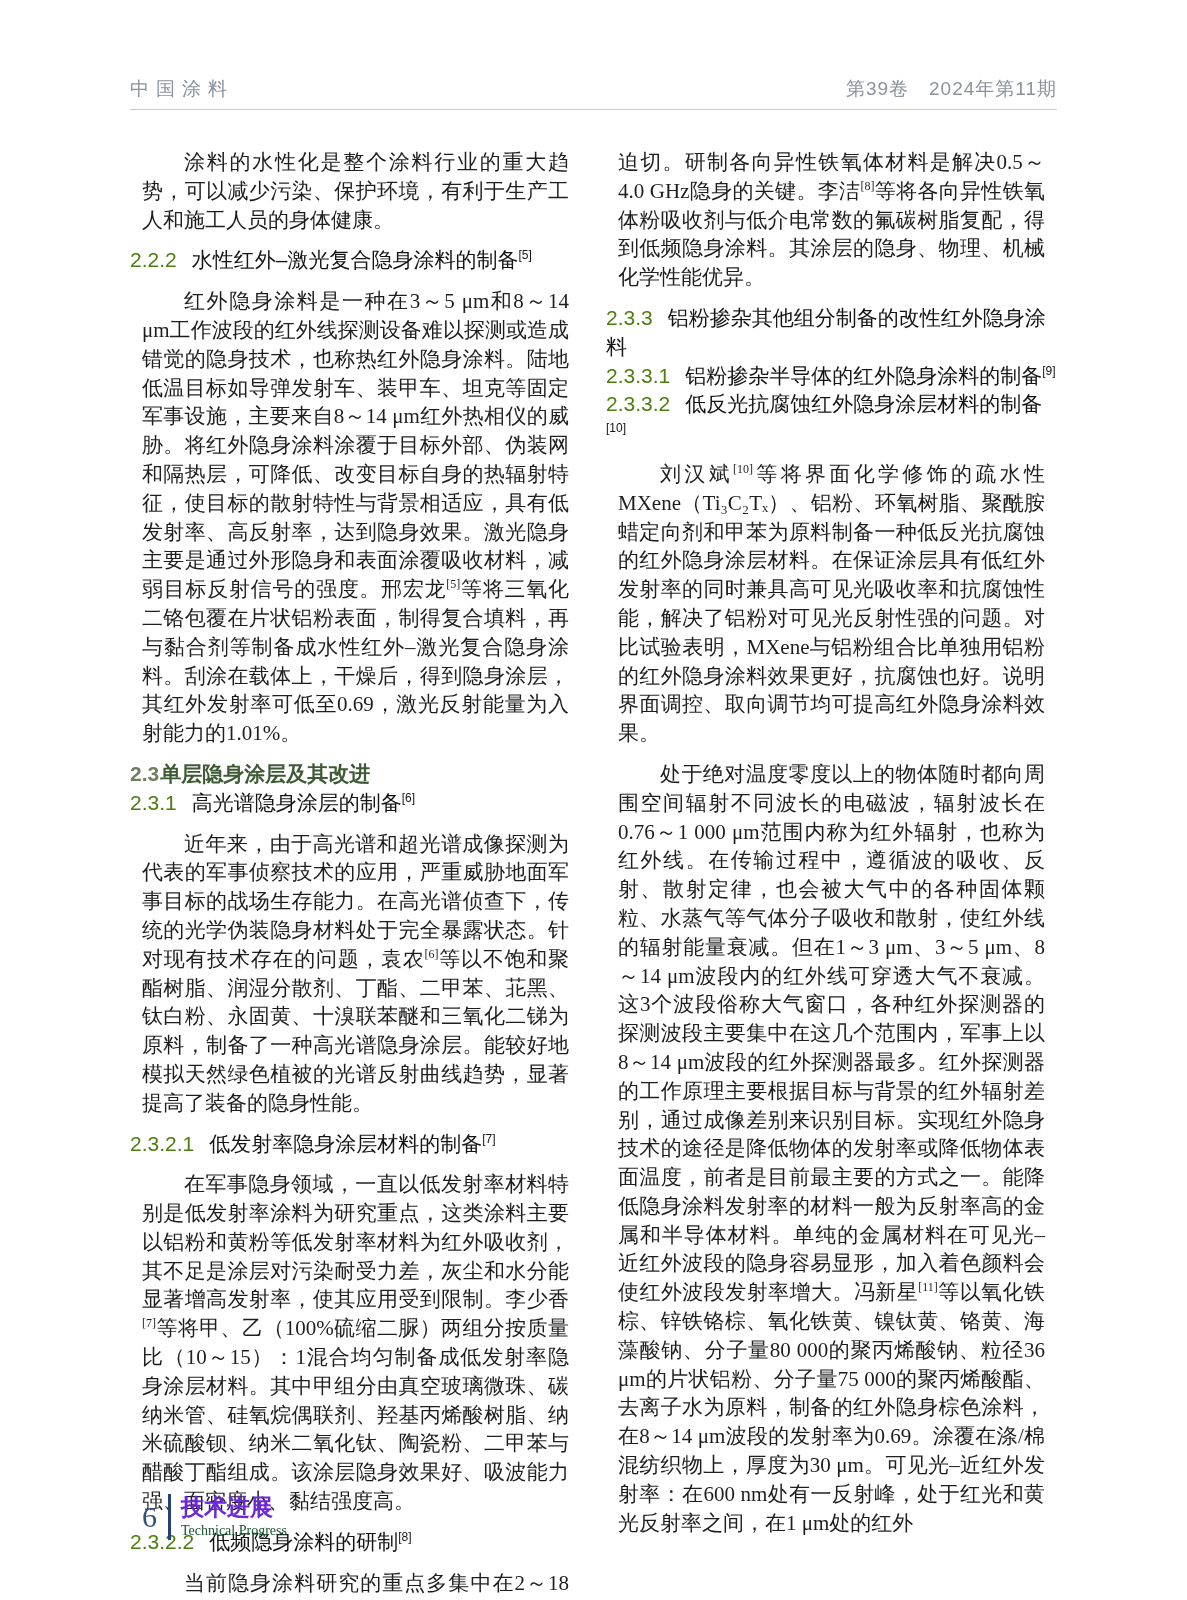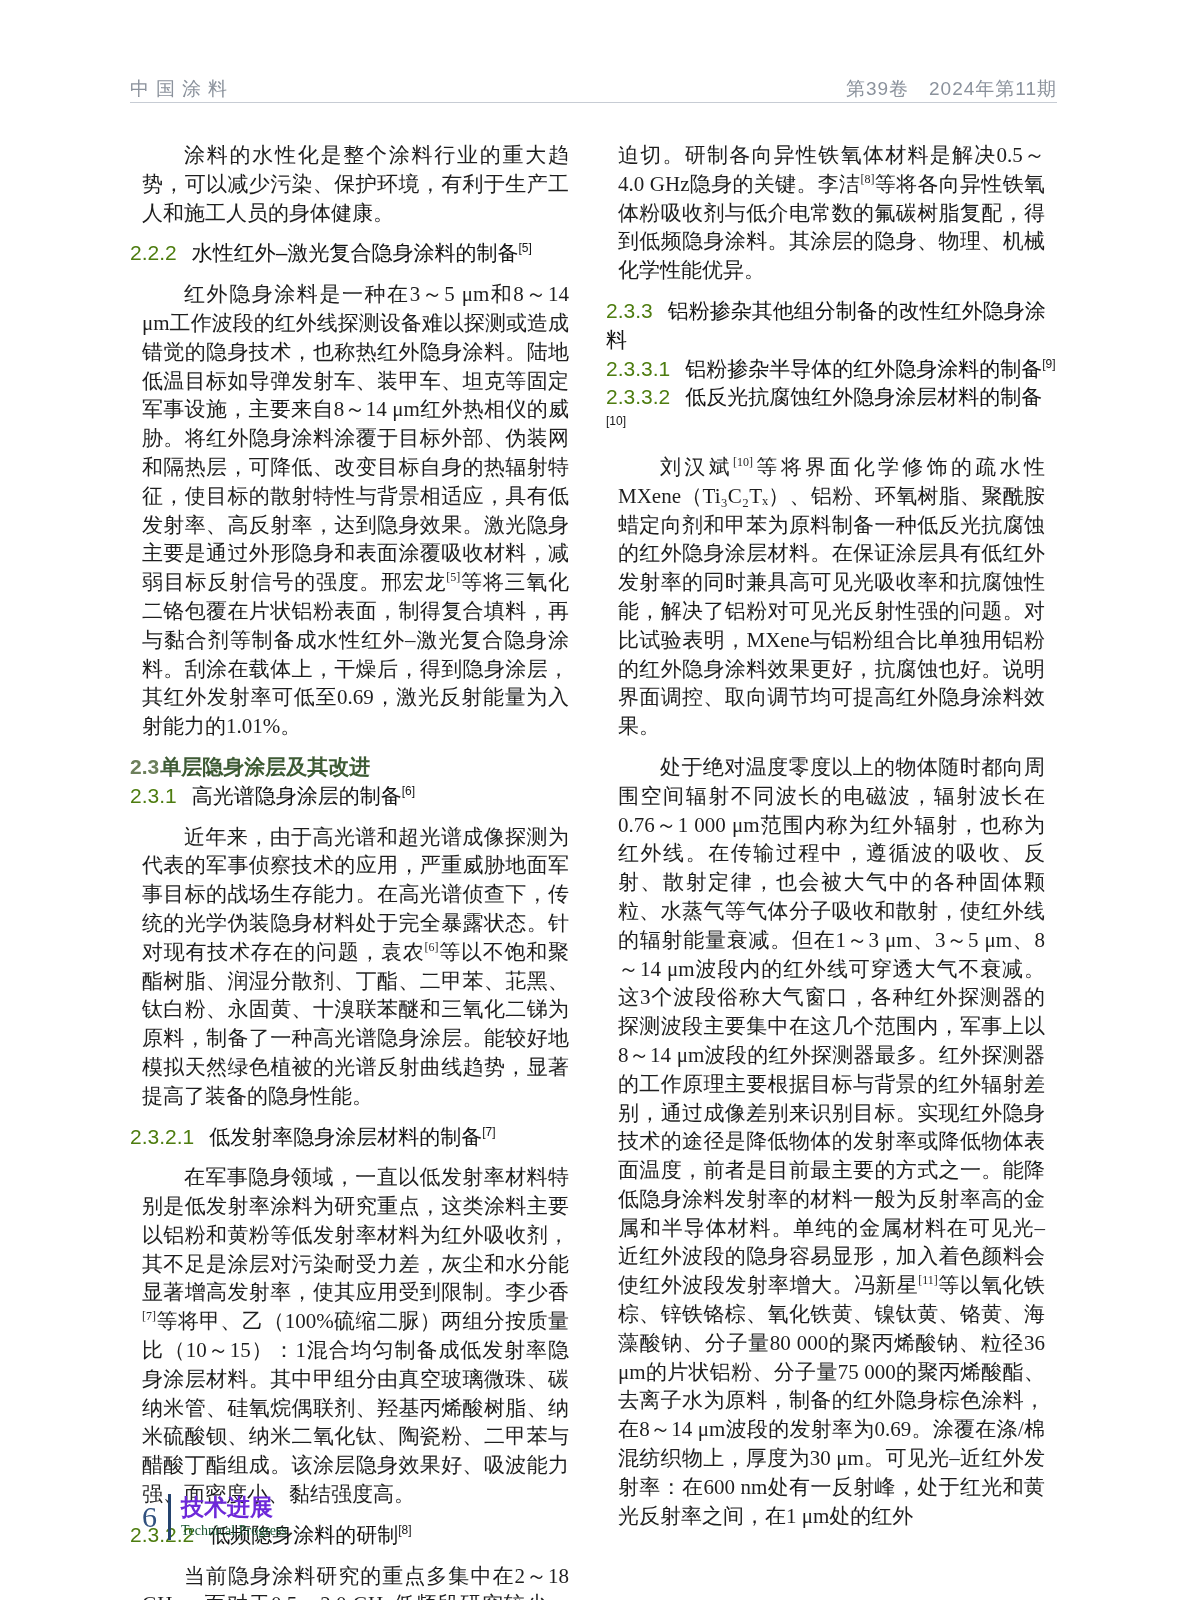--- a/index.html
+++ b/index.html
@@ -8,21 +8,21 @@
     background:#ffffff;
     position:relative;
     font-family:"Liberation Serif", serif;
     overflow:hidden;
   }
   .page{position:absolute;inset:0;padding:0 130px;box-sizing:border-box;}
 
   
   .header{
     display:flex;justify-content:space-between;align-items:flex-end;
-    padding-top:76px;
+    padding-top:76px;padding-bottom:7px;
     border-bottom:1.5px solid #c7ccd4;
     font-family:"Liberation Sans", sans-serif;
     font-size:19px;color:#8b929c;
   }
   .journal-name{letter-spacing:7px;}
   .issue-info{letter-spacing:1px;}
 
   
   .columns{display:flex;gap:25px;margin-top:26px;}
   .col{width:451px;}

